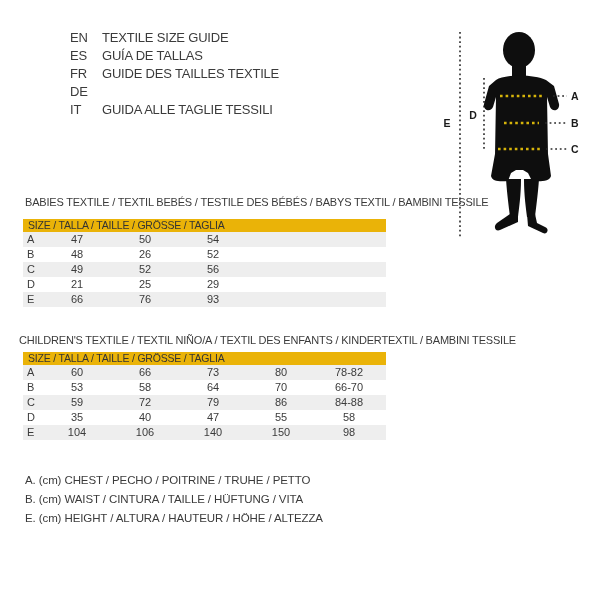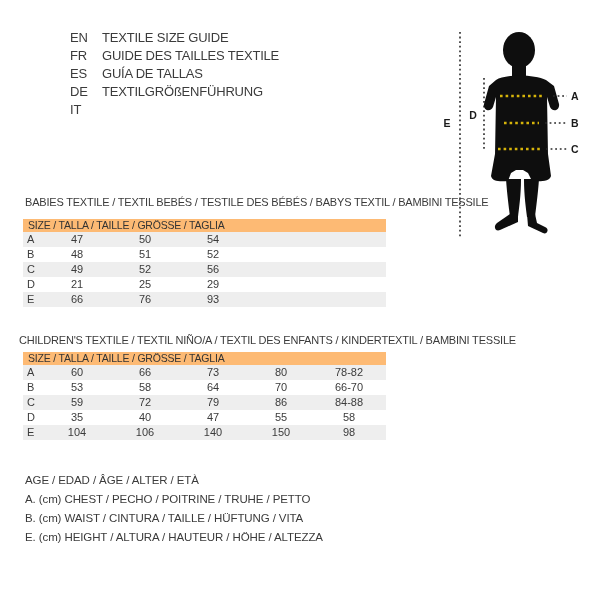--- a/index.html
+++ b/index.html
@@ -14,52 +14,52 @@
   
   .figure-wrap{position:absolute;left:433px;top:26px;width:164px;height:216px;}
   
   .section-title{position:absolute;font-size:11px;letter-spacing:-0.2px;white-space:nowrap;color:#3b3b3b;}
   .babies-title{left:25px;top:196px;}
   .children-title{left:19px;top:334px;text-align:center;}
   
   .size-table{position:absolute;width:363px;}
   .babies-table{left:23px;top:219px;}
   .children-table{left:23px;top:352px;}
-  .size-bar{height:13px;line-height:13px;background:#fdba74;color:#333333;
+  .size-bar{height:13px;line-height:13px;background:#eab308;color:#333333;
     font-size:10.5px;letter-spacing:-0.2px;padding-left:5px;white-space:nowrap;}
   .trow{display:flex;height:15px;line-height:15px;font-size:11px;}
   .trow.stripe{background:#eeeeee;}
   .c{width:68px;flex:0 0 68px;text-align:center;white-space:nowrap;}
   .c.letter{width:16px;flex:0 0 16px;text-align:left;padding-left:4px;}
   
   .legend{position:absolute;left:25px;top:471px;font-size:11.5px;line-height:19px;letter-spacing:-0.1px;}
   .legend-line{white-space:nowrap;}
 </style>
 </head>
 <body>
 
 <div class="lang-list">
   <div class="lang-row">
     <span class="lang-code">EN</span>
     <span class="lang-label">TEXTILE SIZE GUIDE</span>
   </div>
   <div class="lang-row">
+    <span class="lang-code">ES</span>
+    <span class="lang-label">GUÍA DE TALLAS</span>
+  </div>
+  <div class="lang-row">
     <span class="lang-code">FR</span>
     <span class="lang-label">GUIDE DES TAILLES TEXTILE</span>
   </div>
   <div class="lang-row">
-    <span class="lang-code">ES</span>
-    <span class="lang-label">GUÍA DE TALLAS</span>
-  </div>
-  <div class="lang-row">
     <span class="lang-code">DE</span>
-    <span class="lang-label">TEXTILGRÖßENFÜHRUNG</span>
   </div>
   <div class="lang-row">
     <span class="lang-code">IT</span>
+    <span class="lang-label">GUIDA ALLE TAGLIE TESSILI</span>
   </div>
 </div>
 
 <div class="figure-wrap">
   <svg width="164" height="216" viewBox="0 0 164 216">
 
     <line x1="27" y1="6" x2="27" y2="211" stroke="#2a2a2a" stroke-width="1.6" stroke-dasharray="1.8 2.8"></line>
 
     <line x1="51" y1="52" x2="51" y2="124" stroke="#2a2a2a" stroke-width="1.6" stroke-dasharray="1.8 2.8"></line>
 
@@ -101,21 +101,21 @@
   <div class="size-bar">SIZE / TALLA / TAILLE / GRÖSSE / TAGLIA</div>
   <div class="trow stripe">
     <span class="c letter">A</span>
     <span class="c">47</span>
     <span class="c">50</span>
     <span class="c">54</span>
   </div>
   <div class="trow">
     <span class="c letter">B</span>
     <span class="c">48</span>
-    <span class="c">51</span>
+    <span class="c">26</span>
     <span class="c">52</span>
   </div>
   <div class="trow stripe">
     <span class="c letter">C</span>
     <span class="c">49</span>
     <span class="c">52</span>
     <span class="c">56</span>
   </div>
   <div class="trow">
     <span class="c letter">D</span>
@@ -170,17 +170,16 @@
     <span class="c letter">E</span>
     <span class="c">104</span>
     <span class="c">106</span>
     <span class="c">140</span>
     <span class="c">150</span>
     <span class="c">98</span>
   </div>
 </div>
 
 <div class="legend">
-  <div class="legend-line">AGE / EDAD / ÂGE / ALTER / ETÀ</div>
   <div class="legend-line">A. (cm) CHEST / PECHO / POITRINE / TRUHE / PETTO</div>
   <div class="legend-line">B. (cm) WAIST / CINTURA / TAILLE / HÜFTUNG / VITA</div>
   <div class="legend-line">E. (cm) HEIGHT / ALTURA / HAUTEUR / HÖHE / ALTEZZA</div>
 </div>
 
 </body></html>

